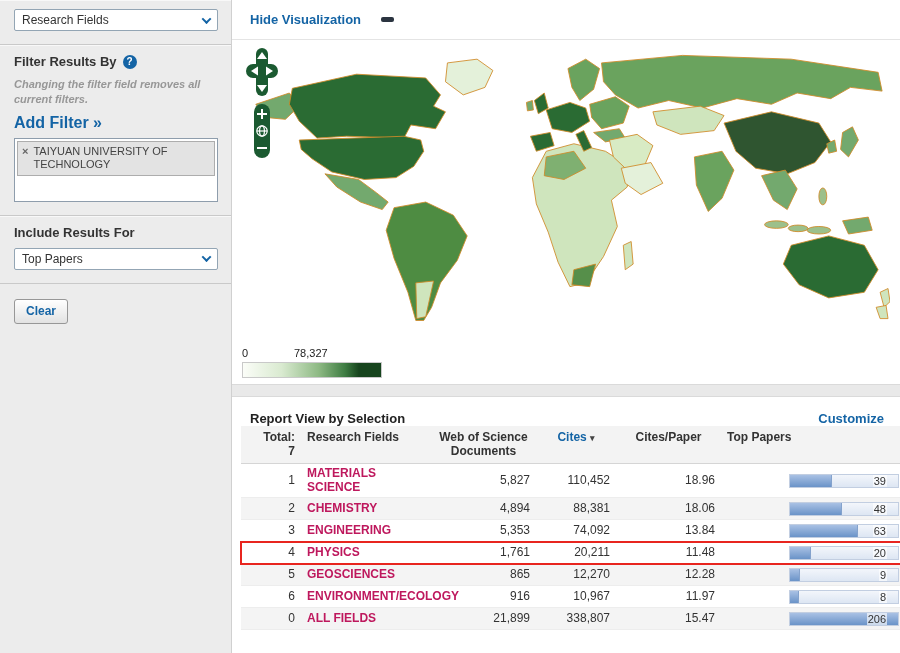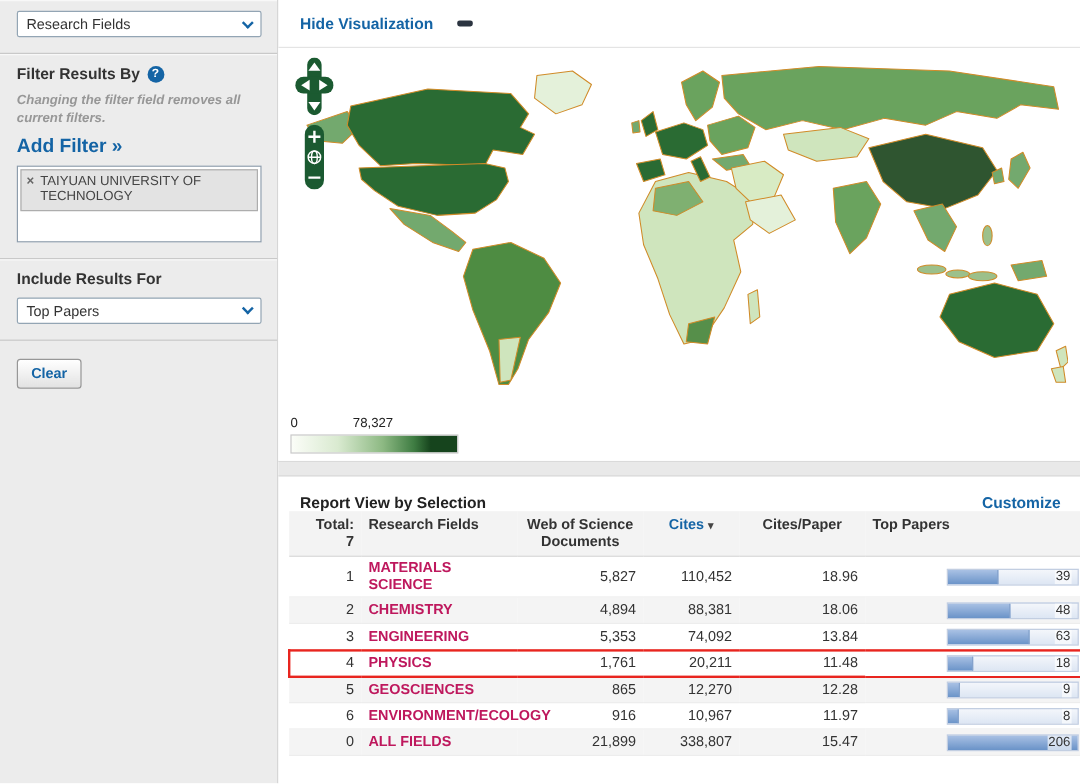--- a/index.html
+++ b/index.html
@@ -64,21 +64,21 @@
   tbody tr:nth-child(2), tbody tr:nth-child(5), tbody tr:nth-child(7) { background:#f4f4f4; }
 
   tr.highlight td { border-top:2px solid #e8251f; border-bottom:2px solid #e8251f; background:#fff; }
   tr.highlight td:first-child { border-left:2px solid #e8251f; }
   tr.highlight td:last-child { border-right:2px solid #e8251f; }
 
   td.bars { position:relative; height:22px; }
   .bar-track { position:absolute; left:68px; top:50%; transform:translateY(-50%); width:110px; height:14px;
                background:linear-gradient(#f3f6fb,#dde6f3); border:1px solid #c2cee1; overflow:hidden; }
   .bar-fill { position:absolute; left:0; top:0; bottom:0; width:0; background:linear-gradient(#a9c1e4,#6a93c8); border-right:1px solid #84a2cc; }
-  .bar-label { position:absolute; right:5px; top:50%; transform:translateY(-50%); font-size:11px; color:#333;
+  .bar-label { position:absolute; right:11px; top:50%; transform:translateY(-50%); font-size:11px; color:#333;
                background:rgba(255,255,255,.65); padding:0 1px; }
 </style>
 </head>
 <body>
 
 <div class="app">
 
   <aside class="sidebar">
 
     <section class="panel">
@@ -296,21 +296,21 @@
         </tr>
         <tr class="highlight">
           <td class="rank">4</td>
           <td class="field"><a>PHYSICS</a></td>
           <td class="num">1,761</td>
           <td class="num">20,211</td>
           <td class="num">11.48</td>
           <td class="bars">
               <div class="bar-track">
                 <div class="bar-fill" style="width: 21px;"></div>
-                <span class="bar-label">18</span>
+                <span class="bar-label">20</span>
               </div>
             </td>
         </tr>
         <tr>
           <td class="rank">5</td>
           <td class="field"><a>GEOSCIENCES</a></td>
           <td class="num">865</td>
           <td class="num">12,270</td>
           <td class="num">12.28</td>
           <td class="bars">

